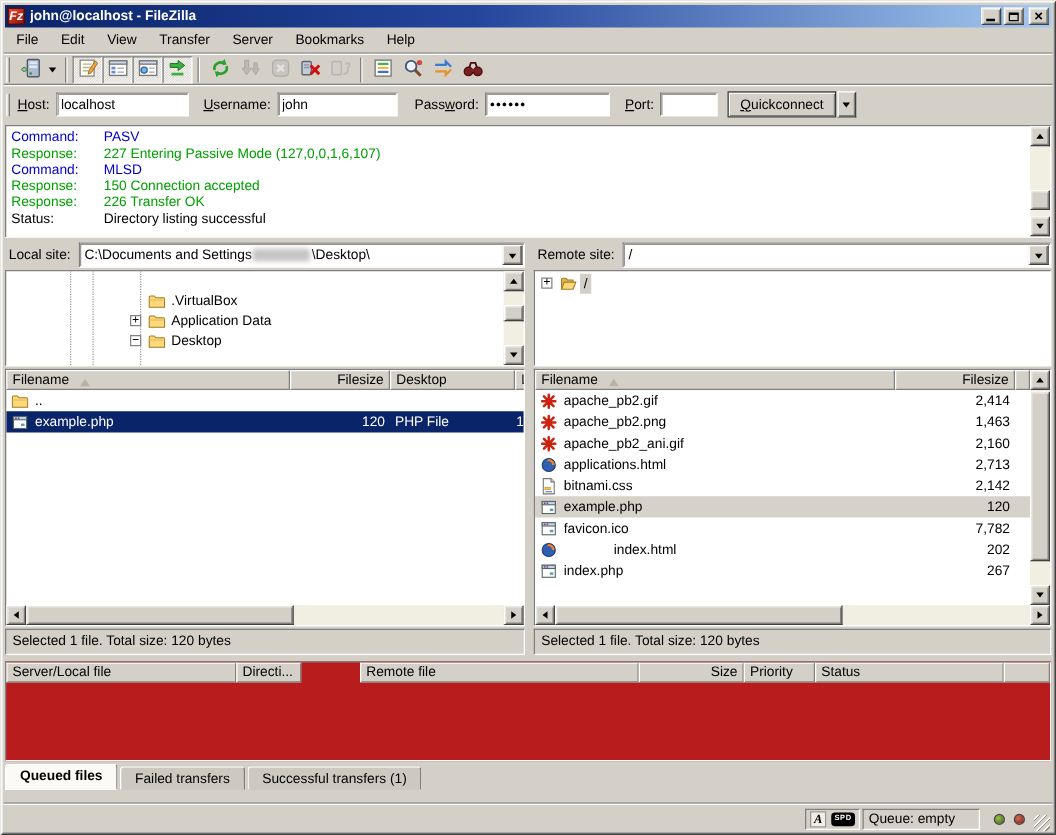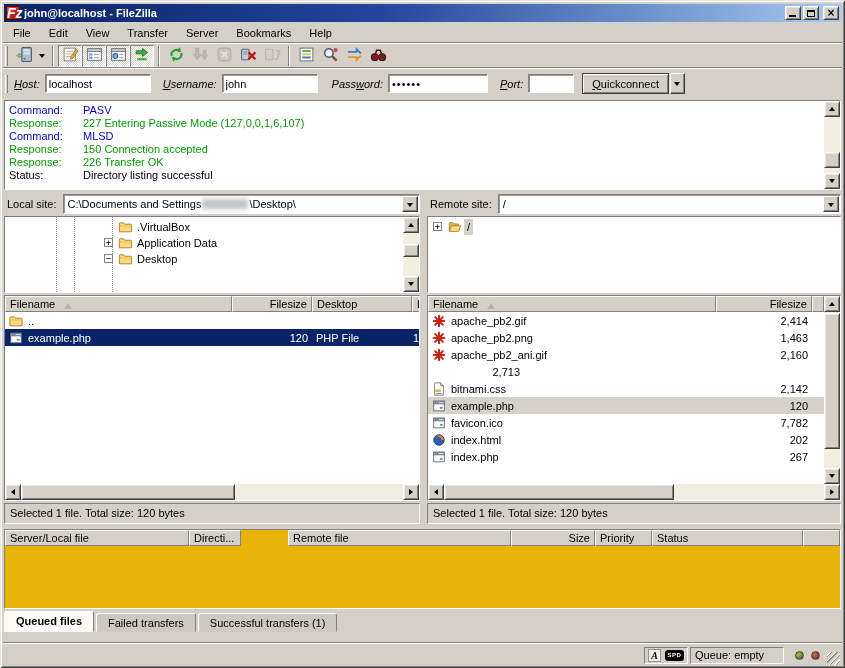--- a/index.html
+++ b/index.html
@@ -8,34 +8,34 @@
 
   .win { position:relative; width:845px; height:668px; background:#d4d0c8; overflow:hidden;
     box-shadow: inset 1px 1px 0 #e8e6e0, inset -1px -1px 0 #404040, inset 2px 2px 0 #fff, inset -2px -2px 0 #808080;
     font-size:11px; color:#000; }
 
   
   .titlebar { position:absolute; left:4px; top:4px; width:837px; height:18px;
     background:linear-gradient(90deg,#0a246a 0%,#23459c 45%,#a6caf0 100%);
     display:flex; align-items:center; padding:0 2px; }
   .fzicon { width:14px; height:14px; background:linear-gradient(135deg,#ef4430,#8c1408);
-    color:#fff; font-weight:bold; font-style:italic; font-size:14px; line-height:13px; text-align:center;
+    color:#fff; font-weight:bold; font-style:italic; font-size:10px; line-height:13px; text-align:center;
     border:1px solid #550c03; margin-right:4px; flex-shrink:0; }
   .title { color:#fff; font-weight:bold; font-size:11px; flex:1; white-space:nowrap; overflow:hidden; }
   .cap-btn { width:16px; height:14px; margin-left:2px; background:#d4d0c8; position:relative;
     border:1px solid; border-color:#fff #404040 #404040 #fff;
     box-shadow: inset 1px 1px 0 #e8e6e0, inset -1px -1px 0 #808080;
     display:flex; align-items:center; justify-content:center; }
   .cap-btn.gap { margin-left:4px; }
   .g-min { position:absolute; left:3px; bottom:2px; width:7px; height:2px; background:#000; }
   .g-max { width:8px; height:7px; border:1px solid #000; border-top:2px solid #000; }
   .g-close { font-size:12px; font-weight:bold; line-height:10px; }
 
   
-  .menubar { position:absolute; left:4px; top:23px; width:837px; height:19px; display:flex; align-items:center; }
+  .menubar { position:absolute; left:4px; top:23px; width:837px; height:19px; display:flex; }
   .menu-item { padding:3px 9px; }
 
   .hgroove { position:absolute; left:3px; width:839px; height:2px; border-top:1px solid #808080; border-bottom:1px solid #fff; }
 
   
   .toolbar { position:absolute; left:4px; top:44px; width:837px; height:23px; display:flex; align-items:center; }
   .tgrip { width:3px; height:20px; border-left:1px solid #fff; border-right:1px solid #808080; margin:0 4px 0 1px; }
   .tsep  { width:2px; height:20px; border-left:1px solid #808080; border-right:1px solid #fff; margin:0 4px; }
   .tbtn { width:24px; height:22px; display:flex; align-items:center; justify-content:center; flex-shrink:0; }
   .tbtn svg { width:17px; height:17px; }
@@ -43,21 +43,21 @@
     background-image:linear-gradient(45deg,#fff 25%,transparent 25%,transparent 75%,#fff 75%),
                      linear-gradient(45deg,#fff 25%,transparent 25%,transparent 75%,#fff 75%);
     background-size:2px 2px; background-position:0 0,1px 1px; }
   .tbtn.disabled svg { filter:grayscale(1) opacity(.4); }
   .tbtn-arr { width:12px; height:22px; display:flex; align-items:center; justify-content:center; }
   .arr-down { width:0; height:0; border:3px solid transparent; border-top:4px solid #000; margin-top:4px; }
 
   
   .qcbar { position:absolute; left:4px; top:70px; width:837px; height:27px; display:flex; align-items:center; }
   .qgrip { width:3px; height:18px; border-left:1px solid #fff; border-right:1px solid #808080; margin:0 6px 0 1px; }
-  .qlabel { margin-right:5px; white-space:nowrap;font-style:italic; }
+  .qlabel { margin-right:5px; white-space:nowrap; }
   .accel { text-decoration:underline; }
   .field { height:19px; background:#fff; border:1px solid; border-color:#808080 #fff #fff #808080;
     box-shadow: inset 1px 1px 0 #9a968c; font-size:11px; padding:0 3px; font-family:"Liberation Sans",sans-serif; }
   .f-host { width:106px; margin-right:12px; } .f-user { width:96px; margin-right:14px; }
   .f-pass { width:100px; margin-right:12px; letter-spacing:1px; } .f-port { width:46px; margin-right:8px; }
   .qc-btn { height:21px; padding:0 9px; background:#d4d0c8; border:1px solid #404040;
     box-shadow: inset 1px 1px 0 #fff, inset -1px -1px 0 #808080; font-size:11px; font-family:"Liberation Sans",sans-serif; }
   .qc-arr { width:15px; height:21px; background:#d4d0c8; border:1px solid; border-color:#fff #404040 #404040 #fff;
     box-shadow: inset -1px -1px 0 #808080; display:flex; align-items:center; justify-content:center; margin-left:1px; }
 
@@ -112,21 +112,21 @@
   .num { justify-content:flex-end; }
   .licon { width:16px; flex-shrink:0; display:inline-flex; margin-right:3px; }
   .licon svg { width:14px; height:14px; }
   .sel-active { background:#0a246a; color:#fff; }
   .sel-inactive { background:#d6d2ca; }
 
   .statusline { position:absolute; height:21px; background:#d4d0c8; border:1px solid; border-color:#808080 #fff #fff #808080;
     line-height:19px; padding-left:5px; overflow:hidden; white-space:nowrap; }
 
   
-  .queue { position:absolute; left:4px; top:529px; width:837px; height:80px; background:#eab308;
+  .queue { position:absolute; left:4px; top:529px; width:837px; height:80px; background:#b91c1c;
     border:1px solid; border-color:#808080 #fff #fff #808080; overflow:hidden; }
 
   
   .tabs { position:absolute; left:4px; top:611px; display:flex; align-items:flex-end; }
   .tab { height:19px; line-height:18px; padding:0 11px; background:#cdc9c0; margin-right:2px;
     border:1px solid; border-color:#fff #808080 #cdc9c0 #fff; border-radius:3px 3px 0 0; }
   .tab.active { background:#fbfaf7; font-weight:bold; height:21px; border-bottom-color:#fbfaf7; }
 
   
   .sbar { position:absolute; left:3px; top:645px; width:839px; height:20px; display:flex; align-items:center; justify-content:flex-end; padding-right:2px; }
@@ -357,21 +357,21 @@
       <div class="combo-btn">
           <span class="arr-down"></span>
         </div>
     </div>
   </div>
 
   <div class="treebox" style="left:4px; top:216px; width:416px; height:77px;" id="local-tree">
     <div class="guide" style="left:51px"></div>
     <div class="guide" style="left:69px"></div>
     <div class="guide" style="left:107px"></div>
-    <div id="local-tree-rows" style="position:absolute; left:0; top:2px; right:16px;">
+    <div id="local-tree-rows" style="position:absolute; left:0; top:16px; right:16px;">
         <div class="trow">
           <span class="ticon" style="left: 113px;"><svg viewBox="0 0 16 16">
               <path d="M1 13.5V4.2Q1 3.2 2 3.2H5.6L7.1 4.8H14Q15 4.8 15 5.8V13.5Z" fill="#fed87a" stroke="#a07d22"></path>
               <path d="M1 6.8H15" stroke="#e8b64f"></path>
             </svg></span>
           <span class="tlabel" style="left: 129px;">.VirtualBox</span>
         </div>
         <div class="trow">
           <span class="texp" style="left: 99px;">+</span>
           <span class="ticon" style="left: 113px;"><svg viewBox="0 0 16 16">
@@ -521,20 +521,30 @@
                   <path d="M8 2v12M2 8h12M3.6 3.6l8.8 8.8M12.4 3.6L3.6 12.4"></path>
                 </g>
                 <circle cx="8" cy="8" r="2.1" fill="#cc2211"></circle>
               </svg>
             </span>
             <span>apache_pb2_ani.gif</span>
           </div>
           <div class="cell num" style="width: 96px;">2,160</div>
         </div>
         <div class="lrow">
+          <div class="cell" style="width: 288px;">
+            <span class="licon">
+              <svg viewBox="0 0 16 16">
+                <circle cx="8" cy="8" r="6" fill="#2f5fb0"></circle>
+                <path d="M8 2a6 6 0 0 1 6 6h-3a3.2 3.2 0 0 0-5.2-2.8Z" fill="#f58220"></path>
+                <circle cx="8" cy="8" r="6" fill="none" stroke="#1c3d73"></circle>
+              </svg>
+            </span>
+            <span>applications.html</span>
+          </div>
           <div class="cell num" style="width: 96px;">2,713</div>
         </div>
         <div class="lrow">
           <div class="cell" style="width: 288px;">
             <span class="licon">
               <svg viewBox="0 0 16 16">
                 <path d="M3 1h7l3 3v11H3Z" fill="#fff" stroke="#777"></path>
                 <path d="M10 1v3h3" fill="#ddd" stroke="#777"></path>
                 <rect x="4.5" y="9" width="5" height="2.2" fill="#f5c84c" stroke="#b8860b" stroke-width="0.5"></rect>
                 <path d="M5 13h6" stroke="#4466cc"></path>
@@ -568,21 +578,21 @@
                 <circle cx="4.3" cy="4" r="0.9" fill="#c33"></circle>
                 <circle cx="6.7" cy="4" r="0.9" fill="#36c"></circle>
                 <rect x="9" y="9" width="3.2" height="2.2" fill="#69a"></rect>
               </svg>
             </span>
             <span>favicon.ico</span>
           </div>
           <div class="cell num" style="width: 96px;">7,782</div>
         </div>
         <div class="lrow">
-          <div class="cell" style="width: 288px;">
+          <div class="cell" style="width: 288px; gap: 40px;">
             <span class="licon">
               <svg viewBox="0 0 16 16">
                 <circle cx="8" cy="8" r="6" fill="#2f5fb0"></circle>
                 <path d="M8 2a6 6 0 0 1 6 6h-3a3.2 3.2 0 0 0-5.2-2.8Z" fill="#f58220"></path>
                 <circle cx="8" cy="8" r="6" fill="none" stroke="#1c3d73"></circle>
               </svg>
             </span>
             <span>index.html</span>
           </div>
           <div class="cell num" style="width: 96px;">202</div>

